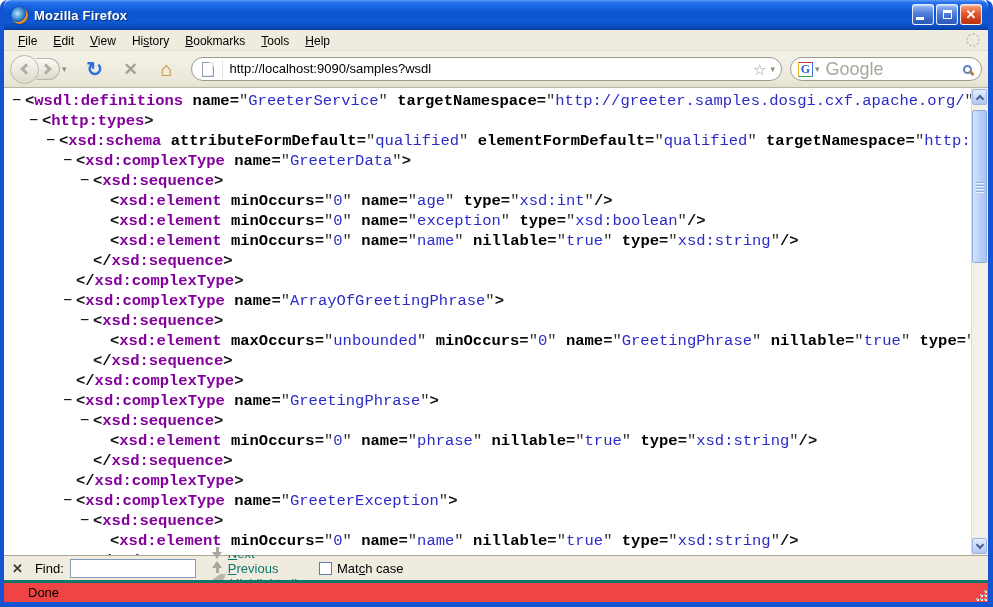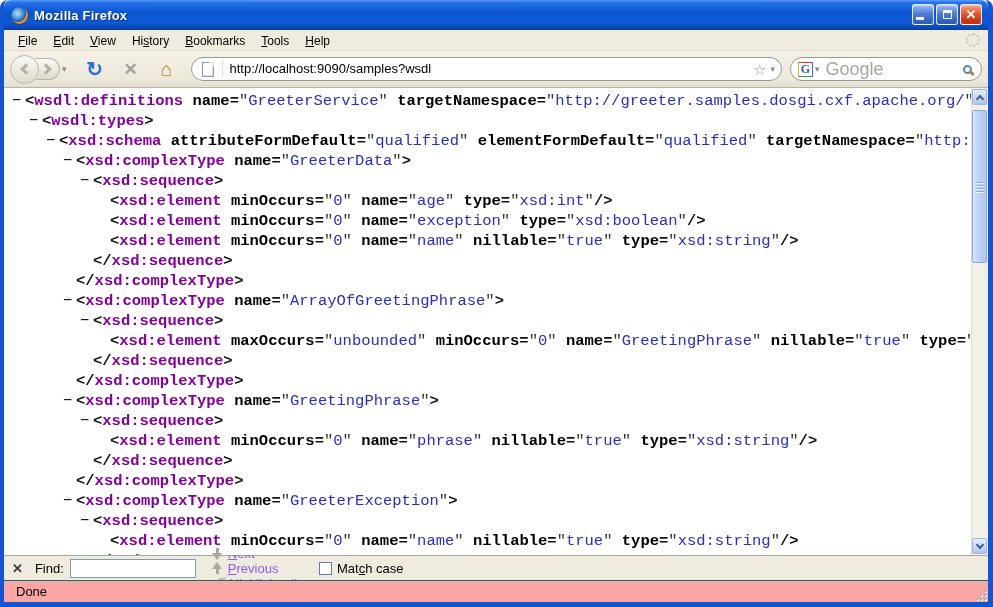--- a/index.html
+++ b/index.html
@@ -96,37 +96,37 @@
   .sb-thumb{ position:absolute; left:1px; top:22px; width:15px; height:153px; border:1px solid #8CAAE0; border-radius:2px;
     background:linear-gradient(90deg,#D7E4FC,#BAD0F8 50%,#ACC4F2); display:flex; flex-direction:column; align-items:center; justify-content:center; gap:2px;}
   .grip-line{ width:8px; height:1px; background:#93AEE2; box-shadow:0 1px 0 #E9F0FD; }
   
   .findbar{ height:25px; flex:0 0 25px; background:#EFEBDE; border-top:1px solid #ACA899;
     display:flex; align-items:center; padding:0 8px; font-size:13px; }
   .find-close{ color:#3A3A3A; font-size:13px; font-weight:bold; margin-right:12px; line-height:1;}
   .find-label{ color:#000; margin-right:6px; }
   .find-input{ width:126px; height:19px; border:1px solid #7F9DB9; background:#fff; font-size:13px; padding:0 3px;
     font-family:"Liberation Sans",sans-serif; }
-  .find-btn{ display:flex; align-items:center; margin-left:16px; color:#8b5cf6; }
+  .find-btn{ display:flex; align-items:flex-start; margin-left:16px; color:#0f766e; }
   .find-btn u{ text-decoration:underline; }
   .fb-label{ margin-left:5px; }
   .arr{ position:relative; width:11px; height:13px; }
   .arr .stem{ position:absolute; left:4px; width:3px; height:5px; background:#ABA79C; }
   .arr .head{ position:absolute; left:0; width:0; height:0; border-left:5.5px solid transparent; border-right:5.5px solid transparent; }
   .arr.down .stem{ top:1px; } .arr.down .head{ top:6px; border-top:7px solid #ABA79C; }
   .arr.up .stem{ bottom:1px; } .arr.up .head{ bottom:6px; border-bottom:7px solid #ABA79C; }
   .hl-pen{ width:13px; height:6px; background:#B9B5AA; border-radius:2px; transform:rotate(-35deg); position:relative; }
   .hl-pen::after{ content:""; position:absolute; right:-4px; top:1px; border-style:solid; border-width:2px 0 2px 4px;
     border-color:transparent transparent transparent #CFCCC2; }
   .checkbox{ width:13px; height:13px; background:#fff; border:1px solid #5A7CB8; margin-left:22px; }
   .cb-label{ color:#000; margin-left:5px; }
   .cb-label u{ text-decoration:underline; }
   
-  .statusbar{ height:22px; flex:0 0 22px; background:#fca5a5; border-top:1px solid #0f766e;
-    display:flex; align-items:center; padding-left:12px; font-size:13px; position:relative; }
+  .statusbar{ height:22px; flex:0 0 22px; background:#ef4444; border-top:3px solid #0f766e;
+    display:flex; align-items:center; padding-left:24px; font-size:13px; position:relative; }
   .resize-grip{ position:absolute; right:2px; bottom:2px; width:13px; height:13px; }
   .grip-dot{ position:absolute; width:2px; height:2px; background:#B5B1A4; box-shadow:1px 1px 0 #FFFFFF; }
 </style>
 </head>
 <body>
 
 <div class="window">
 
   <div class="titlebar">
     <span class="fx-icon"></span>
@@ -178,21 +178,21 @@
       <span class="g-icon">G</span>
       <span class="drop-arrow">▾</span>
       <span class="search-placeholder">Google</span>
       <span class="mag"></span>
     </div>
   </div>
 
   <div class="content">
     <div class="xml-pane" id="xml-pane">
         <div class="xline" style="padding-left: 8px;"><span class="collapse">−</span><span class="xcode"><span class="pb">&lt;</span><span class="tag">wsdl:definitions</span> <span class="attr">name</span><span class="pb">=</span><span class="q">"</span><span class="val">GreeterService</span><span class="q">"</span> <span class="attr">targetNamespace</span><span class="pb">=</span><span class="q">"</span><span class="val">http://greeter.samples.dosgi.cxf.apache.org/</span><span class="q">"</span><span class="pb">&gt;</span></span></div>
-        <div class="xline" style="padding-left: 25px;"><span class="collapse">−</span><span class="xcode"><span class="pb">&lt;</span><span class="tag">wsdl:types</span><span class="pb">&gt;</span></span></div>
+        <div class="xline" style="padding-left: 25px;"><span class="collapse">−</span><span class="xcode"><span class="pb">&lt;</span><span class="tag">http:types</span><span class="pb">&gt;</span></span></div>
         <div class="xline" style="padding-left: 42px;"><span class="collapse">−</span><span class="xcode"><span class="pb">&lt;</span><span class="tag">xsd:schema</span> <span class="attr">attributeFormDefault</span><span class="pb">=</span><span class="q">"</span><span class="val">qualified</span><span class="q">"</span> <span class="attr">elementFormDefault</span><span class="pb">=</span><span class="q">"</span><span class="val">qualified</span><span class="q">"</span> <span class="attr">targetNamespace</span><span class="pb">=</span><span class="q">"</span><span class="val">http://greeter.samples.dosgi.cxf.apache.org</span></span></div>
         <div class="xline" style="padding-left: 59px;"><span class="collapse">−</span><span class="xcode"><span class="pb">&lt;</span><span class="tag">xsd:complexType</span> <span class="attr">name</span><span class="pb">=</span><span class="q">"</span><span class="val">GreeterData</span><span class="q">"</span><span class="pb">&gt;</span></span></div>
         <div class="xline" style="padding-left: 76px;"><span class="collapse">−</span><span class="xcode"><span class="pb">&lt;</span><span class="tag">xsd:sequence</span><span class="pb">&gt;</span></span></div>
         <div class="xline" style="padding-left: 93px;"><span class="collapse-spacer"></span><span class="xcode"><span class="pb">&lt;</span><span class="tag">xsd:element</span> <span class="attr">minOccurs</span><span class="pb">=</span><span class="q">"</span><span class="val">0</span><span class="q">"</span> <span class="attr">name</span><span class="pb">=</span><span class="q">"</span><span class="val">age</span><span class="q">"</span> <span class="attr">type</span><span class="pb">=</span><span class="q">"</span><span class="val">xsd:int</span><span class="q">"</span><span class="pb">/&gt;</span></span></div>
         <div class="xline" style="padding-left: 93px;"><span class="collapse-spacer"></span><span class="xcode"><span class="pb">&lt;</span><span class="tag">xsd:element</span> <span class="attr">minOccurs</span><span class="pb">=</span><span class="q">"</span><span class="val">0</span><span class="q">"</span> <span class="attr">name</span><span class="pb">=</span><span class="q">"</span><span class="val">exception</span><span class="q">"</span> <span class="attr">type</span><span class="pb">=</span><span class="q">"</span><span class="val">xsd:boolean</span><span class="q">"</span><span class="pb">/&gt;</span></span></div>
         <div class="xline" style="padding-left: 93px;"><span class="collapse-spacer"></span><span class="xcode"><span class="pb">&lt;</span><span class="tag">xsd:element</span> <span class="attr">minOccurs</span><span class="pb">=</span><span class="q">"</span><span class="val">0</span><span class="q">"</span> <span class="attr">name</span><span class="pb">=</span><span class="q">"</span><span class="val">name</span><span class="q">"</span> <span class="attr">nillable</span><span class="pb">=</span><span class="q">"</span><span class="val">true</span><span class="q">"</span> <span class="attr">type</span><span class="pb">=</span><span class="q">"</span><span class="val">xsd:string</span><span class="q">"</span><span class="pb">/&gt;</span></span></div>
         <div class="xline" style="padding-left: 76px;"><span class="collapse-spacer"></span><span class="xcode"><span class="pb">&lt;/</span><span class="tag">xsd:sequence</span><span class="pb">&gt;</span></span></div>
         <div class="xline" style="padding-left: 59px;"><span class="collapse-spacer"></span><span class="xcode"><span class="pb">&lt;/</span><span class="tag">xsd:complexType</span><span class="pb">&gt;</span></span></div>
         <div class="xline" style="padding-left: 59px;"><span class="collapse">−</span><span class="xcode"><span class="pb">&lt;</span><span class="tag">xsd:complexType</span> <span class="attr">name</span><span class="pb">=</span><span class="q">"</span><span class="val">ArrayOfGreetingPhrase</span><span class="q">"</span><span class="pb">&gt;</span></span></div>
         <div class="xline" style="padding-left: 76px;"><span class="collapse">−</span><span class="xcode"><span class="pb">&lt;</span><span class="tag">xsd:sequence</span><span class="pb">&gt;</span></span></div>

